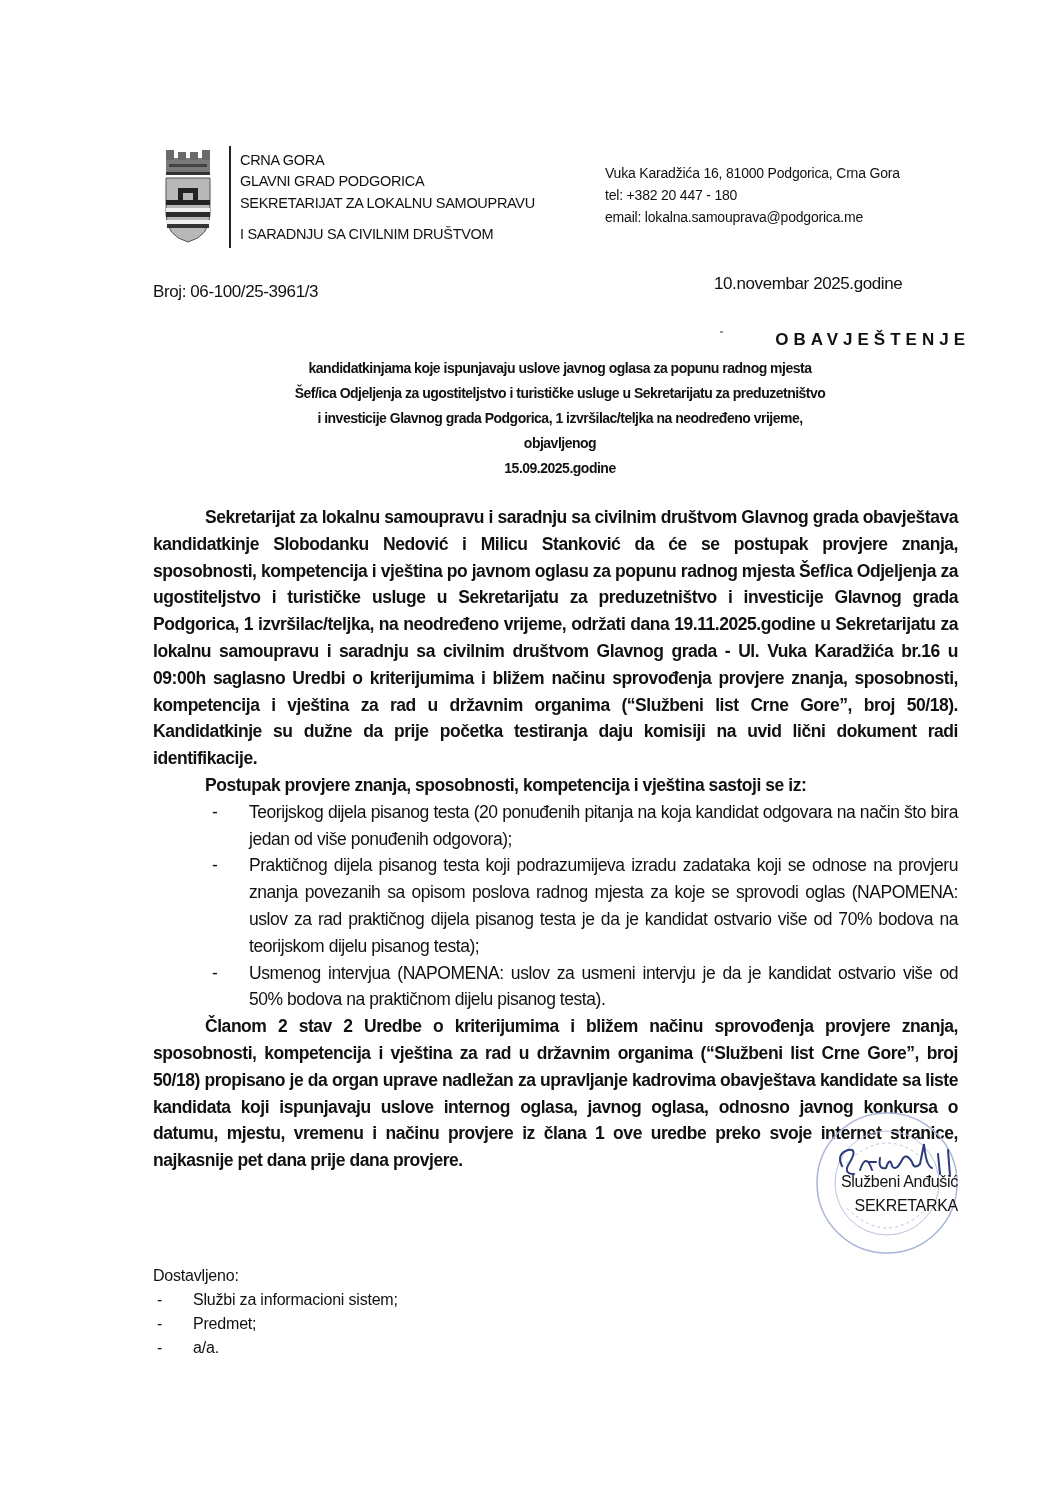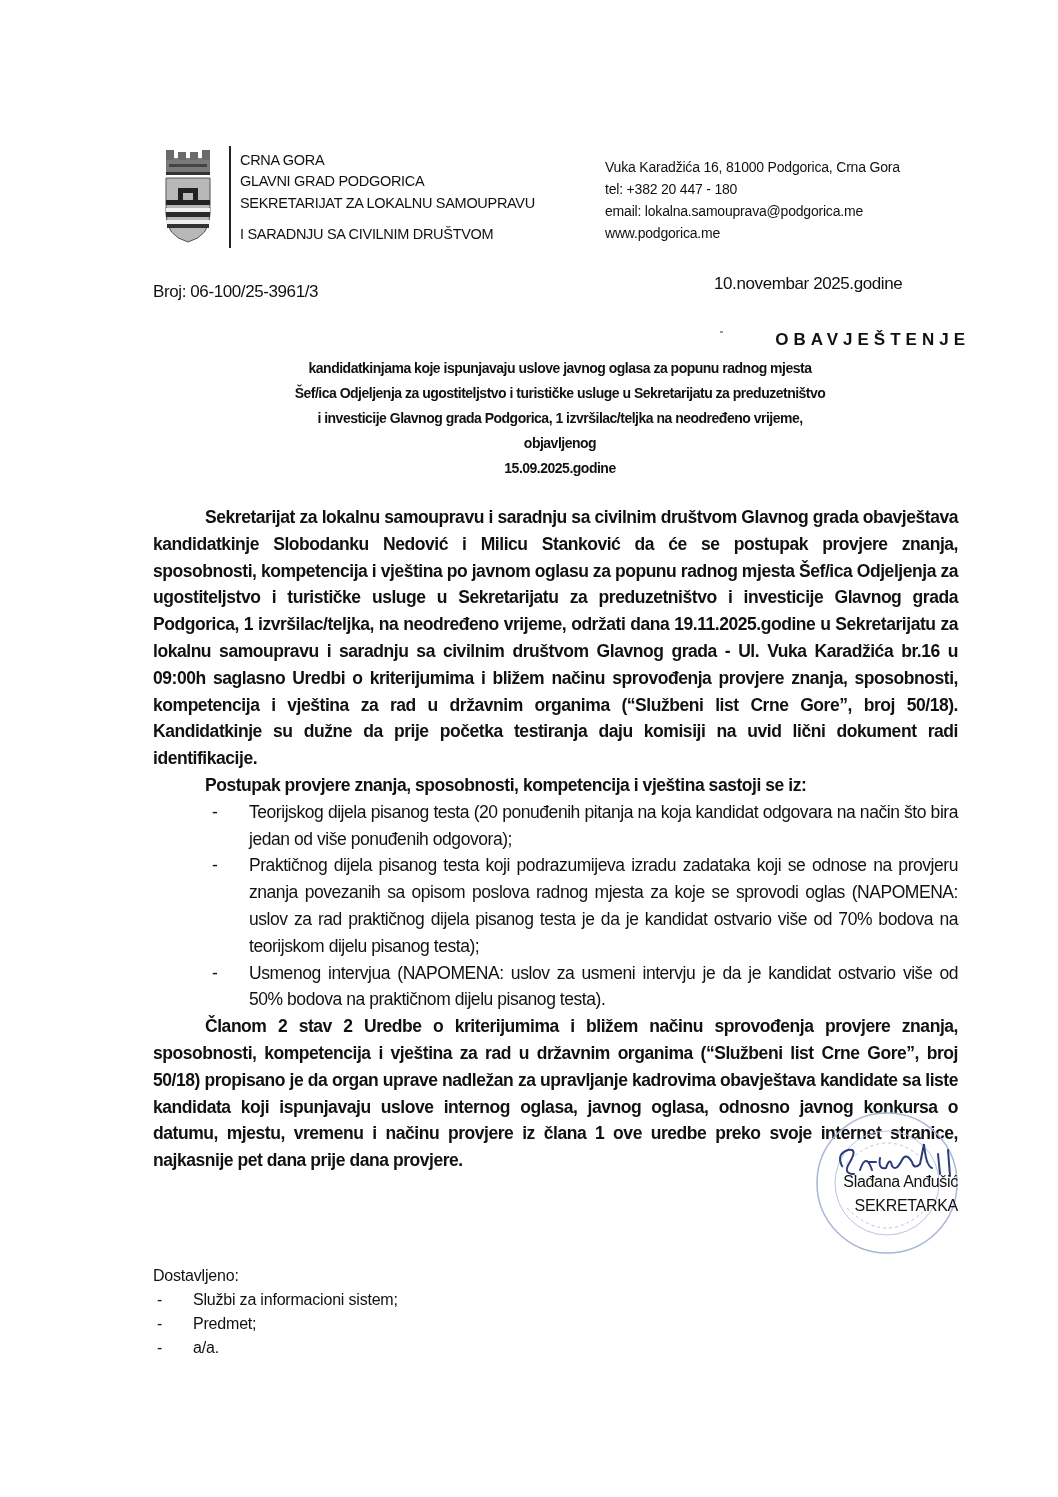--- a/index.html
+++ b/index.html
@@ -10,21 +10,21 @@
     .page { position: absolute; inset: 0; }
 
     
     .logo { position: absolute; left: 163px; top: 148px; width: 50px; height: 96px; }
     .header-divider { position: absolute; left: 229px; top: 146px; width: 2px; height: 102px; background: #222; }
     .org-block { position: absolute; left: 240px; top: 153px; font-size: 14.5px; line-height: 1; letter-spacing: -0.3px; }
     .org-block .line { display: block; white-space: nowrap; }
     .org-block .l1 { margin-bottom: 6px; }
     .org-block .l2 { margin-bottom: 8px; }
     .org-block .l3 { margin-bottom: 16px; }
-    .contact-block { position: absolute; left: 605px; top: 156px; font-size: 14px; line-height: 22px; letter-spacing: -0.2px; }
+    .contact-block { position: absolute; left: 605px; top: 162px; font-size: 14px; line-height: 22px; letter-spacing: -0.2px; }
     .contact-block .line { display: block; white-space: nowrap; }
 
     .ref-number { position: absolute; left: 153px; top: 282px; font-size: 17px; letter-spacing: -0.4px; }
     .date { position: absolute; left: 714px; top: 274px; font-size: 17px; letter-spacing: -0.4px; }
 
     
     .title-block { position: absolute; left: 150px; top: 330px; width: 820px; text-align: center; }
     .doc-title { font-size: 17px; font-weight: bold; letter-spacing: 5px; margin: 0 0 6px 0; text-align: right; }
     .subtitle { font-size: 14px; font-weight: bold; line-height: 25px; letter-spacing: -0.5px; margin: 0; }
     .subtitle span { display: block; white-space: nowrap; }
@@ -80,21 +80,20 @@
     <span class="line l1">CRNA GORA</span>
     <span class="line l2">GLAVNI GRAD PODGORICA</span>
     <span class="line l3">SEKRETARIJAT ZA LOKALNU SAMOUPRAVU</span>
     <span class="line">I SARADNJU SA CIVILNIM DRUŠTVOM</span>
   </div>
 
   <div class="contact-block">
     <span class="line">Vuka Karadžića 16, 81000 Podgorica, Crna Gora</span>
     <span class="line">tel: +382 20 447 - 180</span>
     <span class="line">email: lokalna.samouprava@podgorica.me</span>
-    <span class="line">www.podgorica.me</span>
   </div>
 
   <div class="ref-number">Broj: 06-100/25-3961/3</div>
   <div class="date">10.novembar 2025.godine</div>
   <div class="faint-mark"></div>
 
   <div class="title-block">
     <h1 class="doc-title">OBAVJEŠTENJE</h1>
     <p class="subtitle">
       <span>kandidatkinjama koje ispunjavaju uslove javnog oglasa za popunu radnog mjesta</span>
@@ -119,21 +118,21 @@
   <svg class="stamp" viewBox="0 0 150 150">
     <circle cx="75" cy="75" r="70" fill="none" stroke="#a9b6d6" stroke-width="1.5"></circle>
     <circle cx="75" cy="75" r="52" fill="none" stroke="#b8c3de" stroke-width="1"></circle>
     <path d="M30 60 Q75 10 120 60" fill="none" stroke="#b8c3de" stroke-width="1" stroke-dasharray="3 3"></path>
     <path d="M35 100 Q75 140 115 100" fill="none" stroke="#b8c3de" stroke-width="1" stroke-dasharray="3 3"></path>
   </svg>
   <svg class="signature-scribble" viewBox="0 0 140 48">
     <path d="M10 30 Q4 18 16 14 Q26 12 18 26 Q10 38 22 38 M28 34 Q34 16 40 34 M36 26 L44 26 M48 22 Q46 34 54 32 Q58 20 60 30 Q64 36 70 24 Q74 16 80 26 Q82 34 88 28 L92 8 Q94 30 100 32 M106 18 L108 38 M116 14 L118 40" fill="none" stroke="#2b3a7a" stroke-width="2" stroke-linecap="round"></path>
   </svg>
   <div class="signer">
-    <span>Slađana Anđušić</span>
+    <span>Službeni Anđušić</span>
     <span>SEKRETARKA</span>
   </div>
 
   <div class="dist">
     <div>Dostavljeno:</div>
     <ul>
       <li><span class="dash">-</span><span>Službi za informacioni sistem;</span></li>
       <li><span class="dash">-</span><span>Predmet;</span></li>
       <li><span class="dash">-</span><span>a/a.</span></li>
     </ul>

